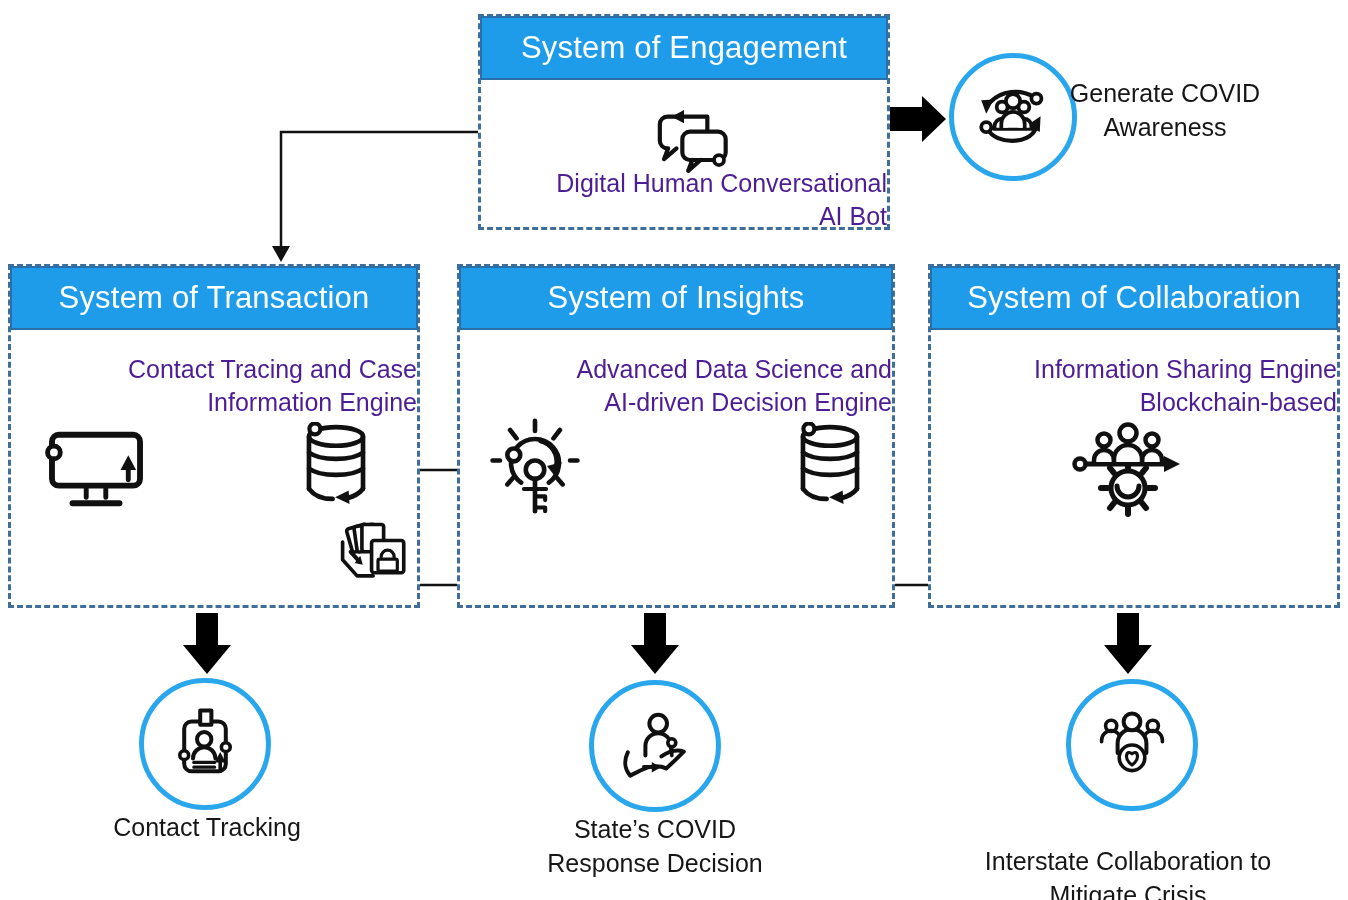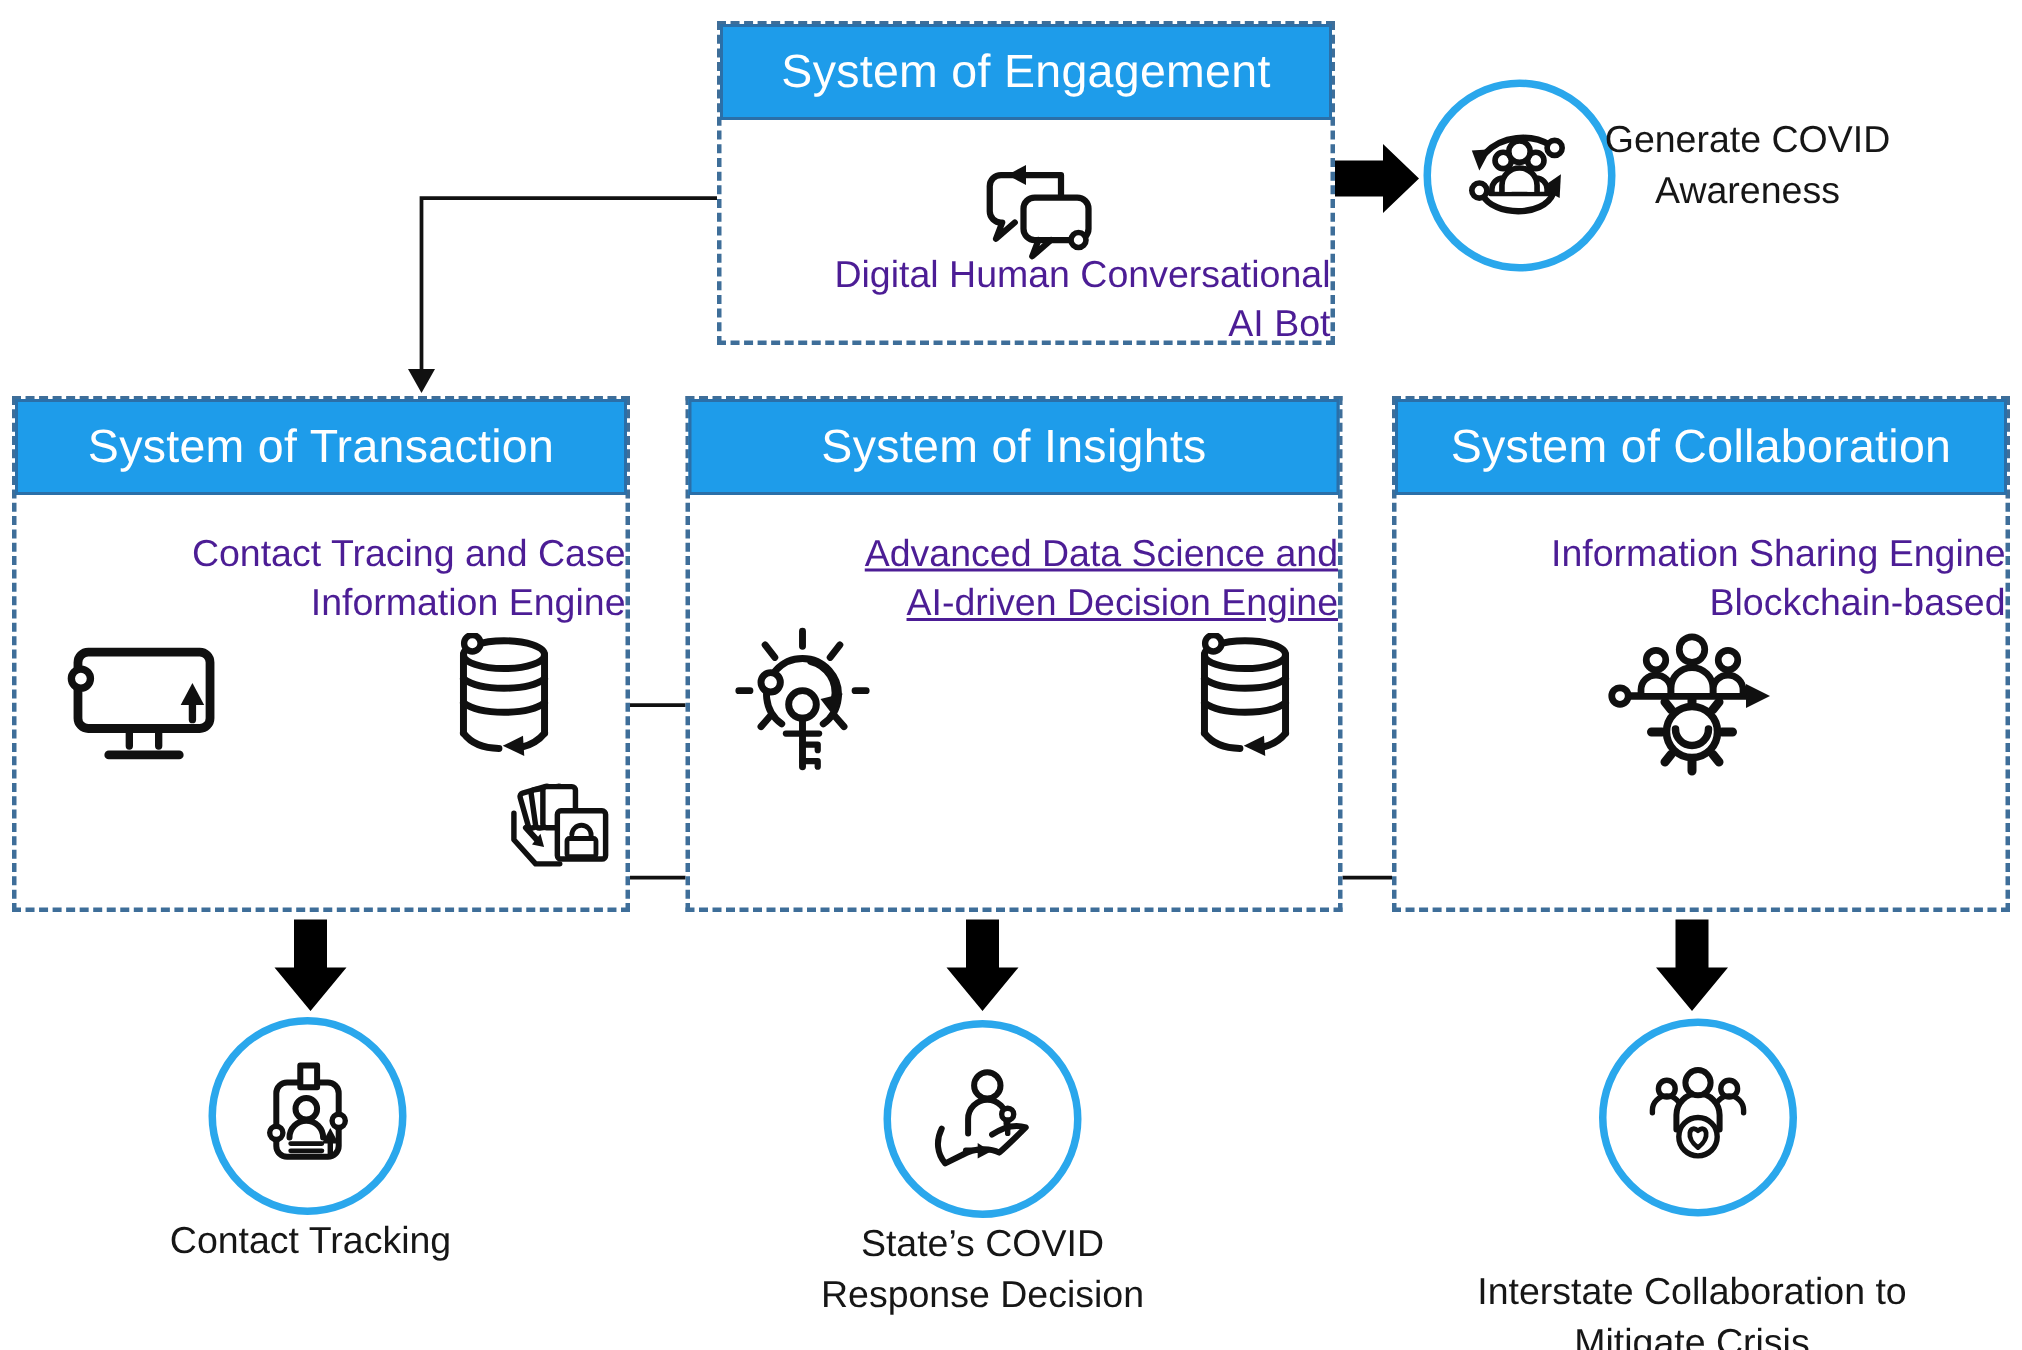--- a/index.html
+++ b/index.html
@@ -172,21 +172,21 @@
       <rect x="42" y="28" width="40" height="40" rx="3"></rect>
       <path d="M54 48 a8 8 0 0 1 16 0 v3" fill="none" stroke-width="4"></path>
       <rect x="50" y="51" width="24" height="15" rx="2" stroke-width="4"></rect>
     </svg>
   </div>
 
   <div class="sysbox" style="left:457px;top:264px;width:438px;height:344px;">
     <div class="syshead">
       <span>System of Insights</span>
     </div>
-    <div class="caption" style="top:86px;text-decoration:underline;">
+    <div class="caption" style="top:86px;">
       <span>Advanced Data Science and</span>
       <span>AI-driven Decision Engine</span>
     </div>
   </div>
   <div class="iconwrap" style="left:487px;top:418px;width:96px;height:107px;">
     <svg width="96" height="107" viewBox="0 0 104 116" fill="none" stroke="#101010" stroke-width="5" stroke-linecap="round" stroke-linejoin="round">
       <path d="M52 3 V14 M79 13 L72 22 M25 13 L32 22 M90 46 H98 M6 46 H14 M82 72 L75 64 M22 72 L29 64"></path>
       <path d="M37 70 A26 26 0 1 1 67 70"></path>
       <path d="M40 77 H64" stroke-width="4.5"></path>
       <path d="M58 25 A23 23 0 0 1 75 52"></path>

